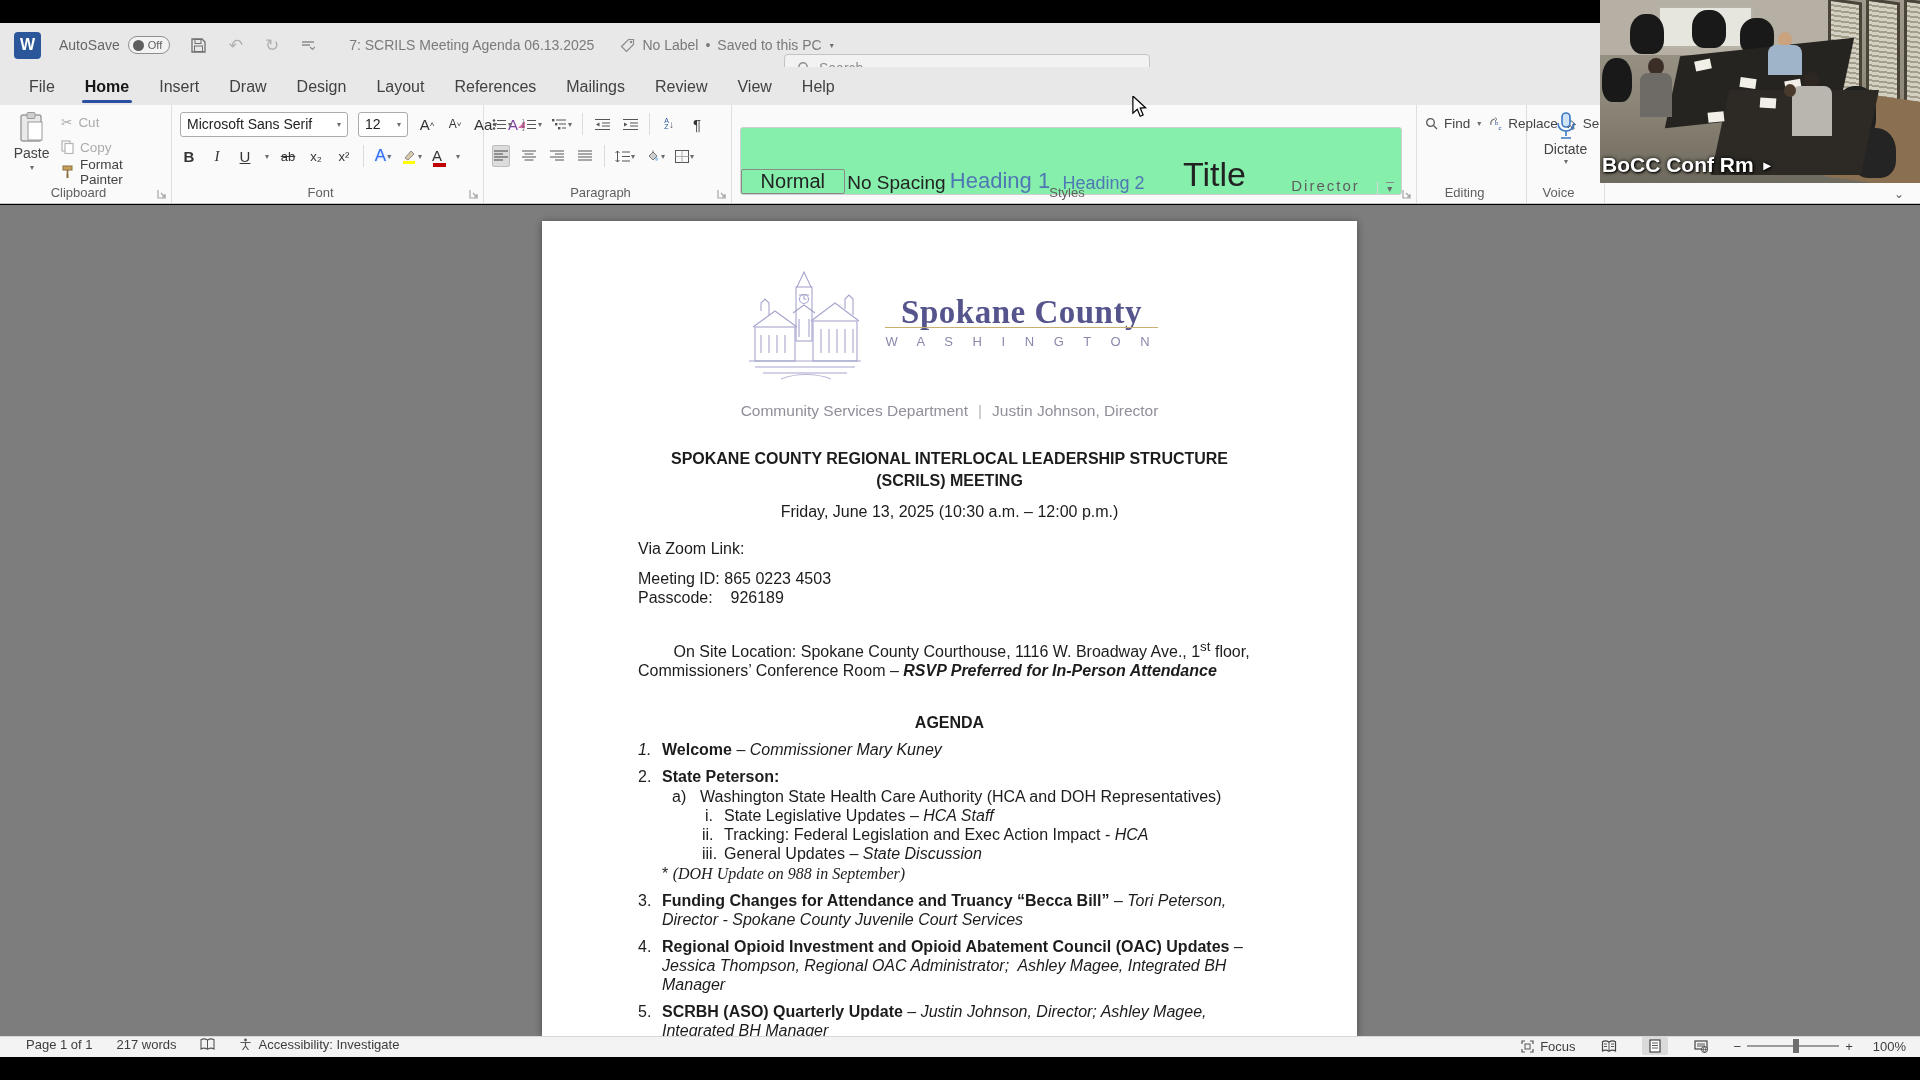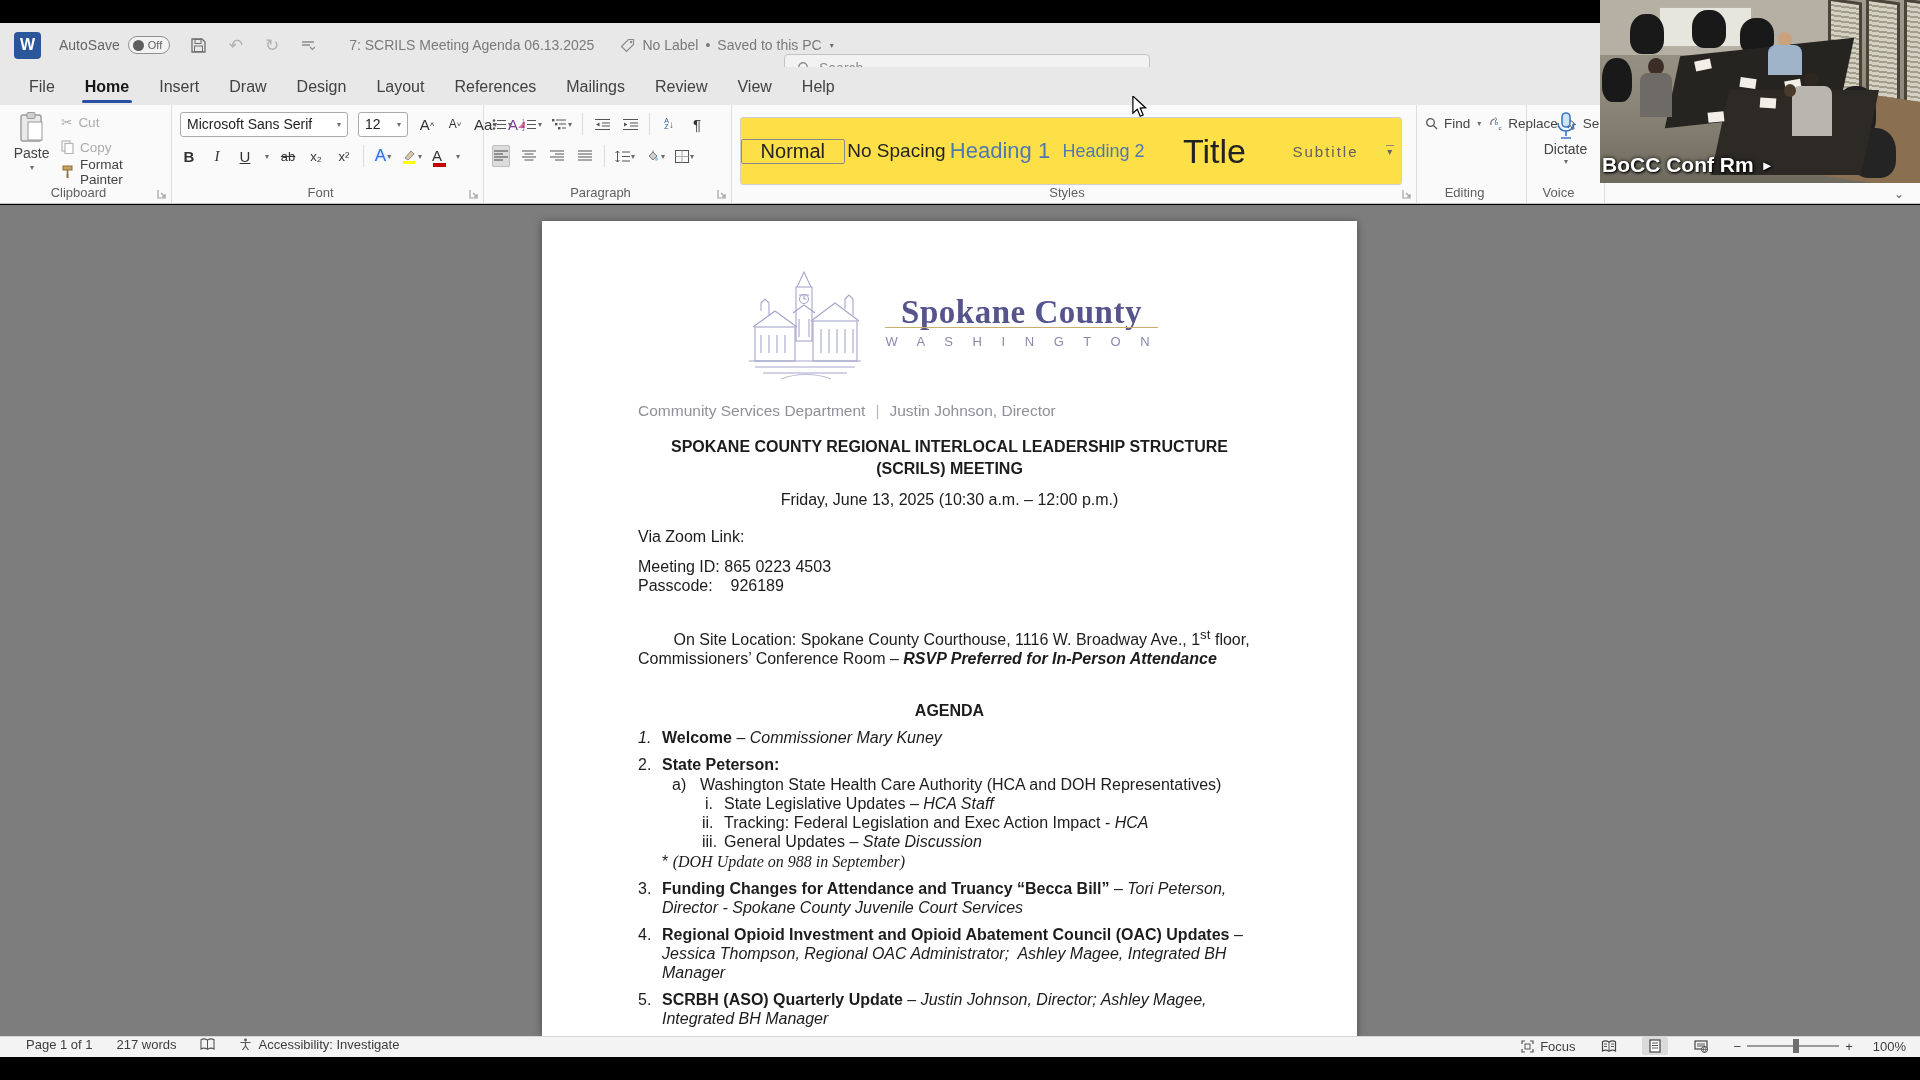--- a/index.html
+++ b/index.html
@@ -45,22 +45,22 @@
     align-items:center;padding:0 6px;font-size:14px;color:#222;gap:6px}
   .fontrows,.pararows{display:flex;flex-direction:column;gap:6px}
   .irow{display:flex;align-items:center;gap:10px;height:26px}
   .tbtn{min-width:18px;height:22px;display:inline-flex;align-items:center;justify-content:center;
     font-size:15px;color:#333;position:relative}
   .tbtn.sel{background:#dcdcdc;border:1px solid #bdbdbd;border-radius:2px}
   .bar{position:absolute;left:2px;right:2px;bottom:0;height:4px}
   .dd{font-size:8px;color:#6b6b6b;margin-left:1px}
   .vsep{width:1px;height:22px;background:#dcdcdc}
   
-  .gallery{background:#fde047;border:1px solid #cfcfcf;border-radius:3px;height:68px;display:flex;
-    align-items:center;margin-top:6px}
+  .gallery{background:#86efac;border:1px solid #cfcfcf;border-radius:3px;height:68px;display:flex;
+    align-items:flex-end;margin-top:16px}
   .gitem{width:105px;display:flex;align-items:center;justify-content:center;cursor:default}
   .gitem.sel{border:1px solid #8a8a8a;border-radius:2px}
   .gmore{width:24px;border-left:1px solid #d8d8d8;display:flex;align-items:center;justify-content:center;
     flex-direction:column;color:#666;font-size:10px}
   .s-normal{font-size:20px;color:#222}
   .s-nospacing{font-size:19px;color:#222}
   .s-h1{font-size:22px;color:#4f77b4;font-weight:400}
   .s-h2{font-size:18px;color:#4f77b4;font-weight:400}
   .s-title{font-size:34px;color:#222;font-weight:300}
   .s-subtitle{font-size:15px;color:#5f5f5f;letter-spacing:2px}
@@ -72,21 +72,21 @@
   .ribbon-collapse{position:absolute;right:16px;bottom:2px;font-size:12px;color:#666}
   
   .canvas{position:absolute;left:0;top:205px;width:1920px;height:831px;background:#7d7d7d;overflow:hidden}
   .page{position:absolute;left:542px;top:16px;width:815px;height:815px;background:#fff;
     box-shadow:0 1px 8px rgba(0,0,0,.4);padding:42px 96px 0;font-size:16px;line-height:19px;color:#1c1c1c}
   .logo-row{display:flex;align-items:center;justify-content:center;gap:16px;margin:6px 0 16px}
   .logo-text{display:flex;flex-direction:column;align-items:center}
   .logo-name{font-family:"Liberation Serif",serif;font-weight:bold;font-size:33px;color:#55548c;letter-spacing:.5px}
   .logo-rule{width:100%;height:1px;background:#c9af6e;margin:5px 0 4px}
   .logo-state{font-size:13px;letter-spacing:8px;color:#8a89ad}
-  .dept{display:flex;gap:10px;color:#8f8f9a;font-size:15.5px;margin-bottom:16px}
+  .dept{display:flex;justify-content:center;gap:10px;color:#8f8f9a;font-size:15.5px;margin-bottom:28px}
   .c{text-align:center}
   .doc-h{font-weight:bold;line-height:22px}
   .doc-date{margin:10px 0 18px}
   .para{margin-top:11px;white-space:pre-wrap}
   .tight{margin-top:0}
   a.zoomlink{color:#0563c1;text-decoration:underline;word-break:break-all}
   .agenda-h{font-weight:bold;text-align:center;margin:14px 0 4px}
   .li{display:flex;margin-top:8px;white-space:pre-wrap}
   .li .num{width:24px;flex:none}
   .li2{display:flex;margin-left:34px;margin-top:1px;white-space:pre-wrap}
@@ -456,21 +456,21 @@
         <div class="gitem">
             <span class="s-h1">Heading 1</span>
           </div>
         <div class="gitem">
             <span class="s-h2">Heading 2</span>
           </div>
         <div class="gitem" style="width:120px">
             <span class="s-title">Title</span>
           </div>
         <div class="gitem">
-            <span class="s-subtitle">Subtitle</span>
+            <span class="s-subtitle">Director</span>
           </div>
         <div class="gmore">
           <span style="border-top:1px solid #888;width:8px"></span>
           <span>▾</span>
         </div>
       </div>
       <span class="grouplabel">Styles</span>
       <span class="launcher ico">
         <svg width="10" height="10" viewBox="0 0 10 10">
             <path d="M1 1v8h8" fill="none" stroke="#777" stroke-width="1.2"></path>

